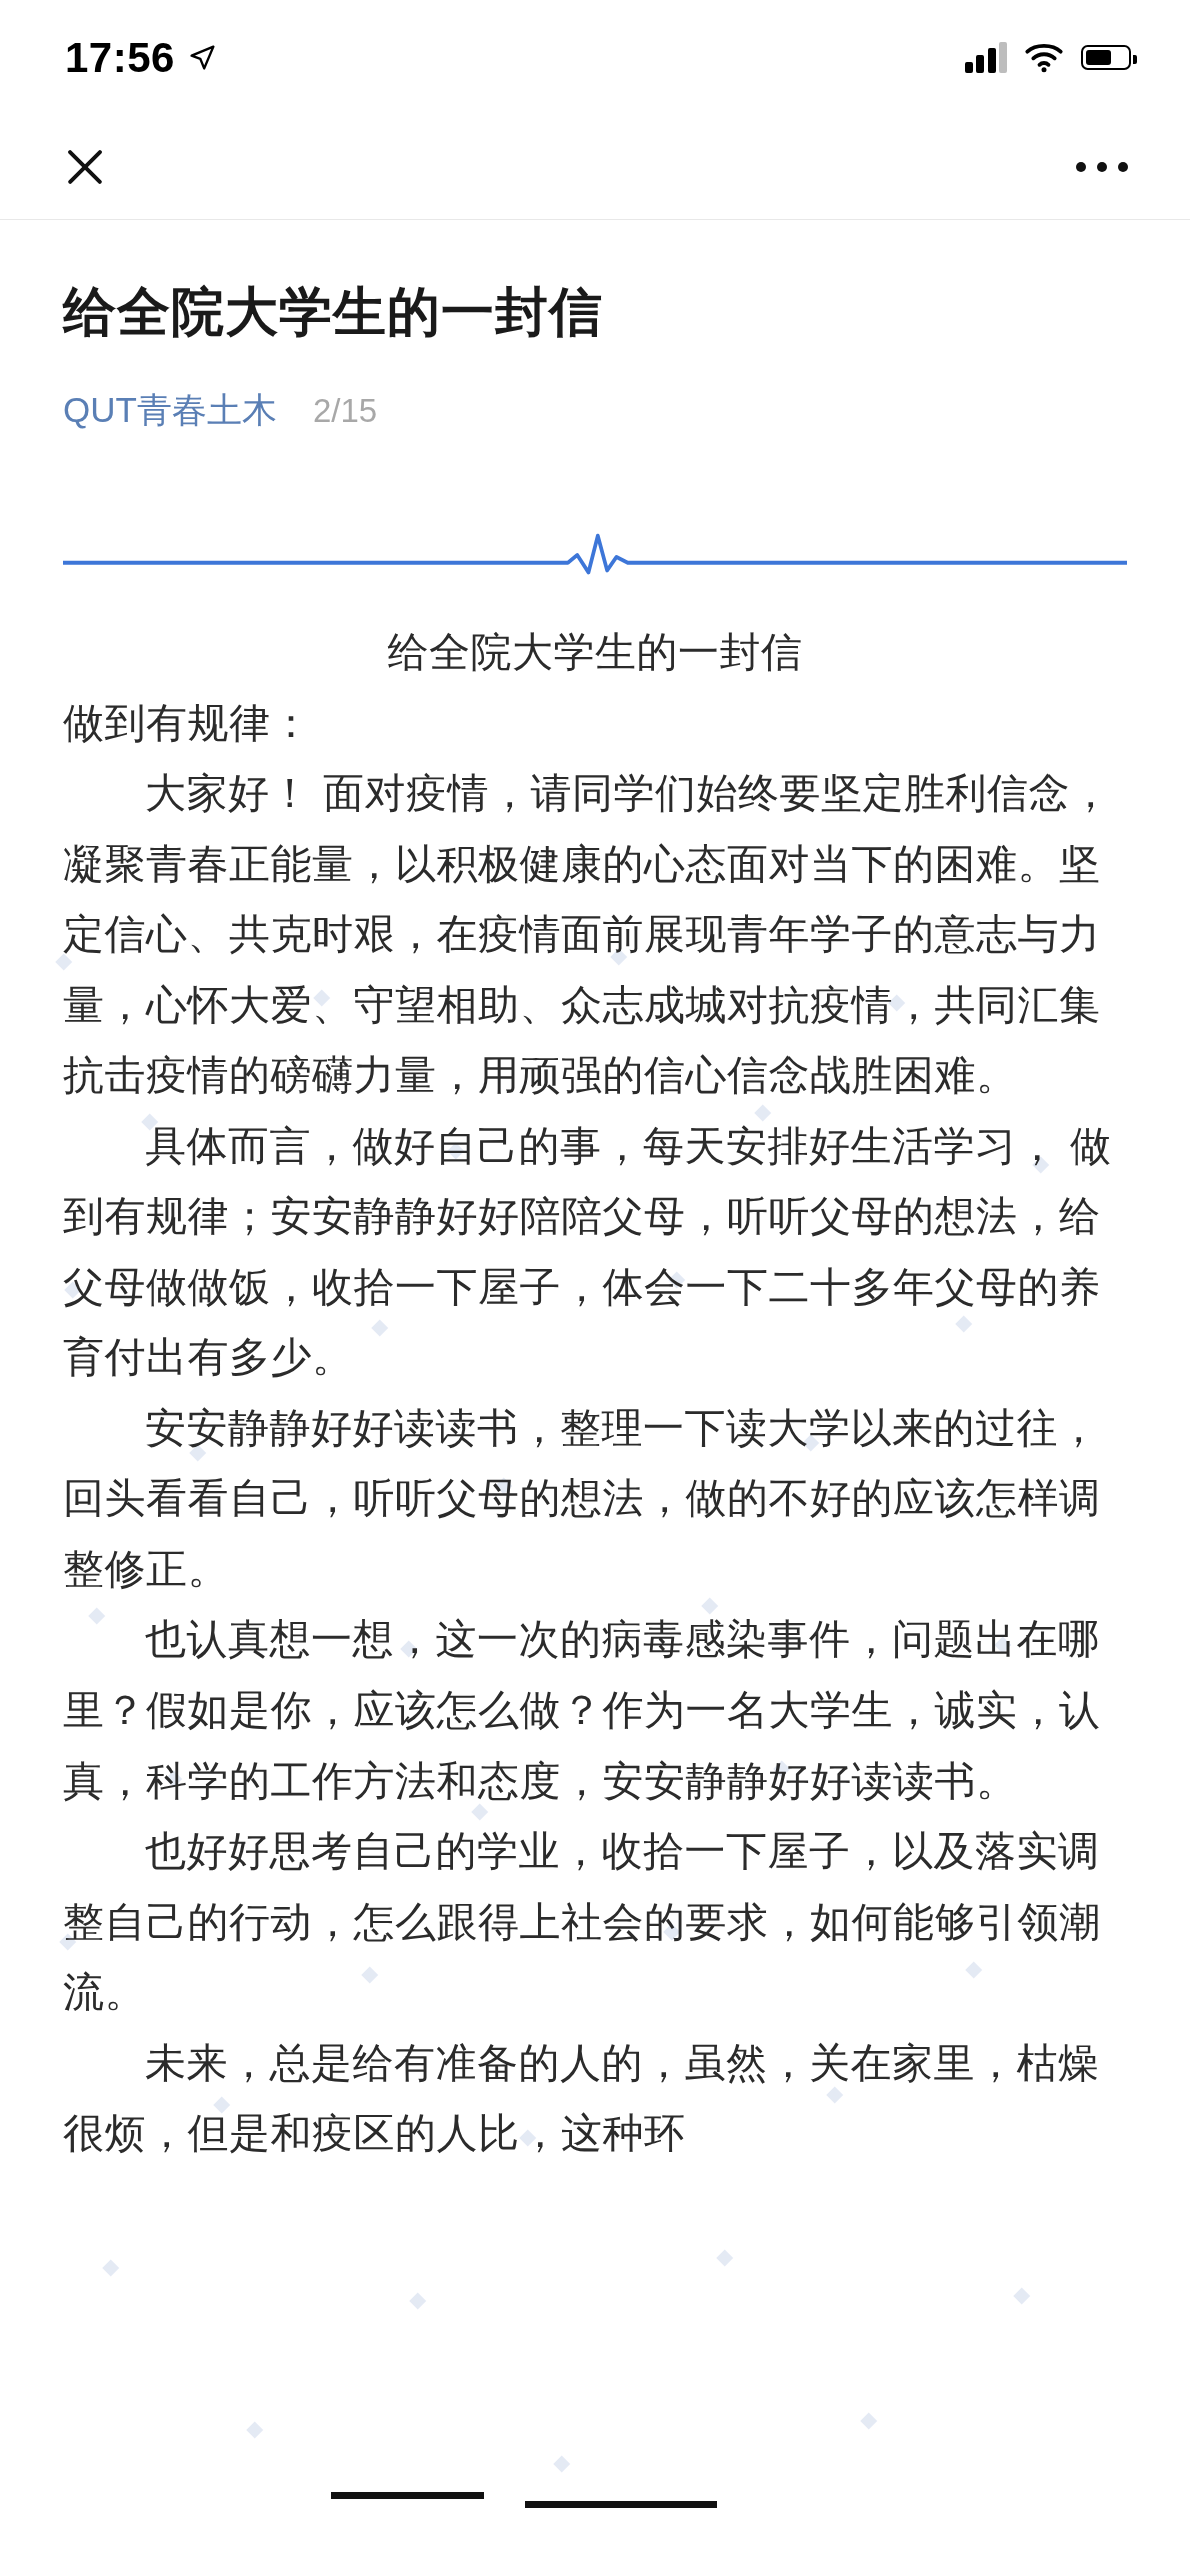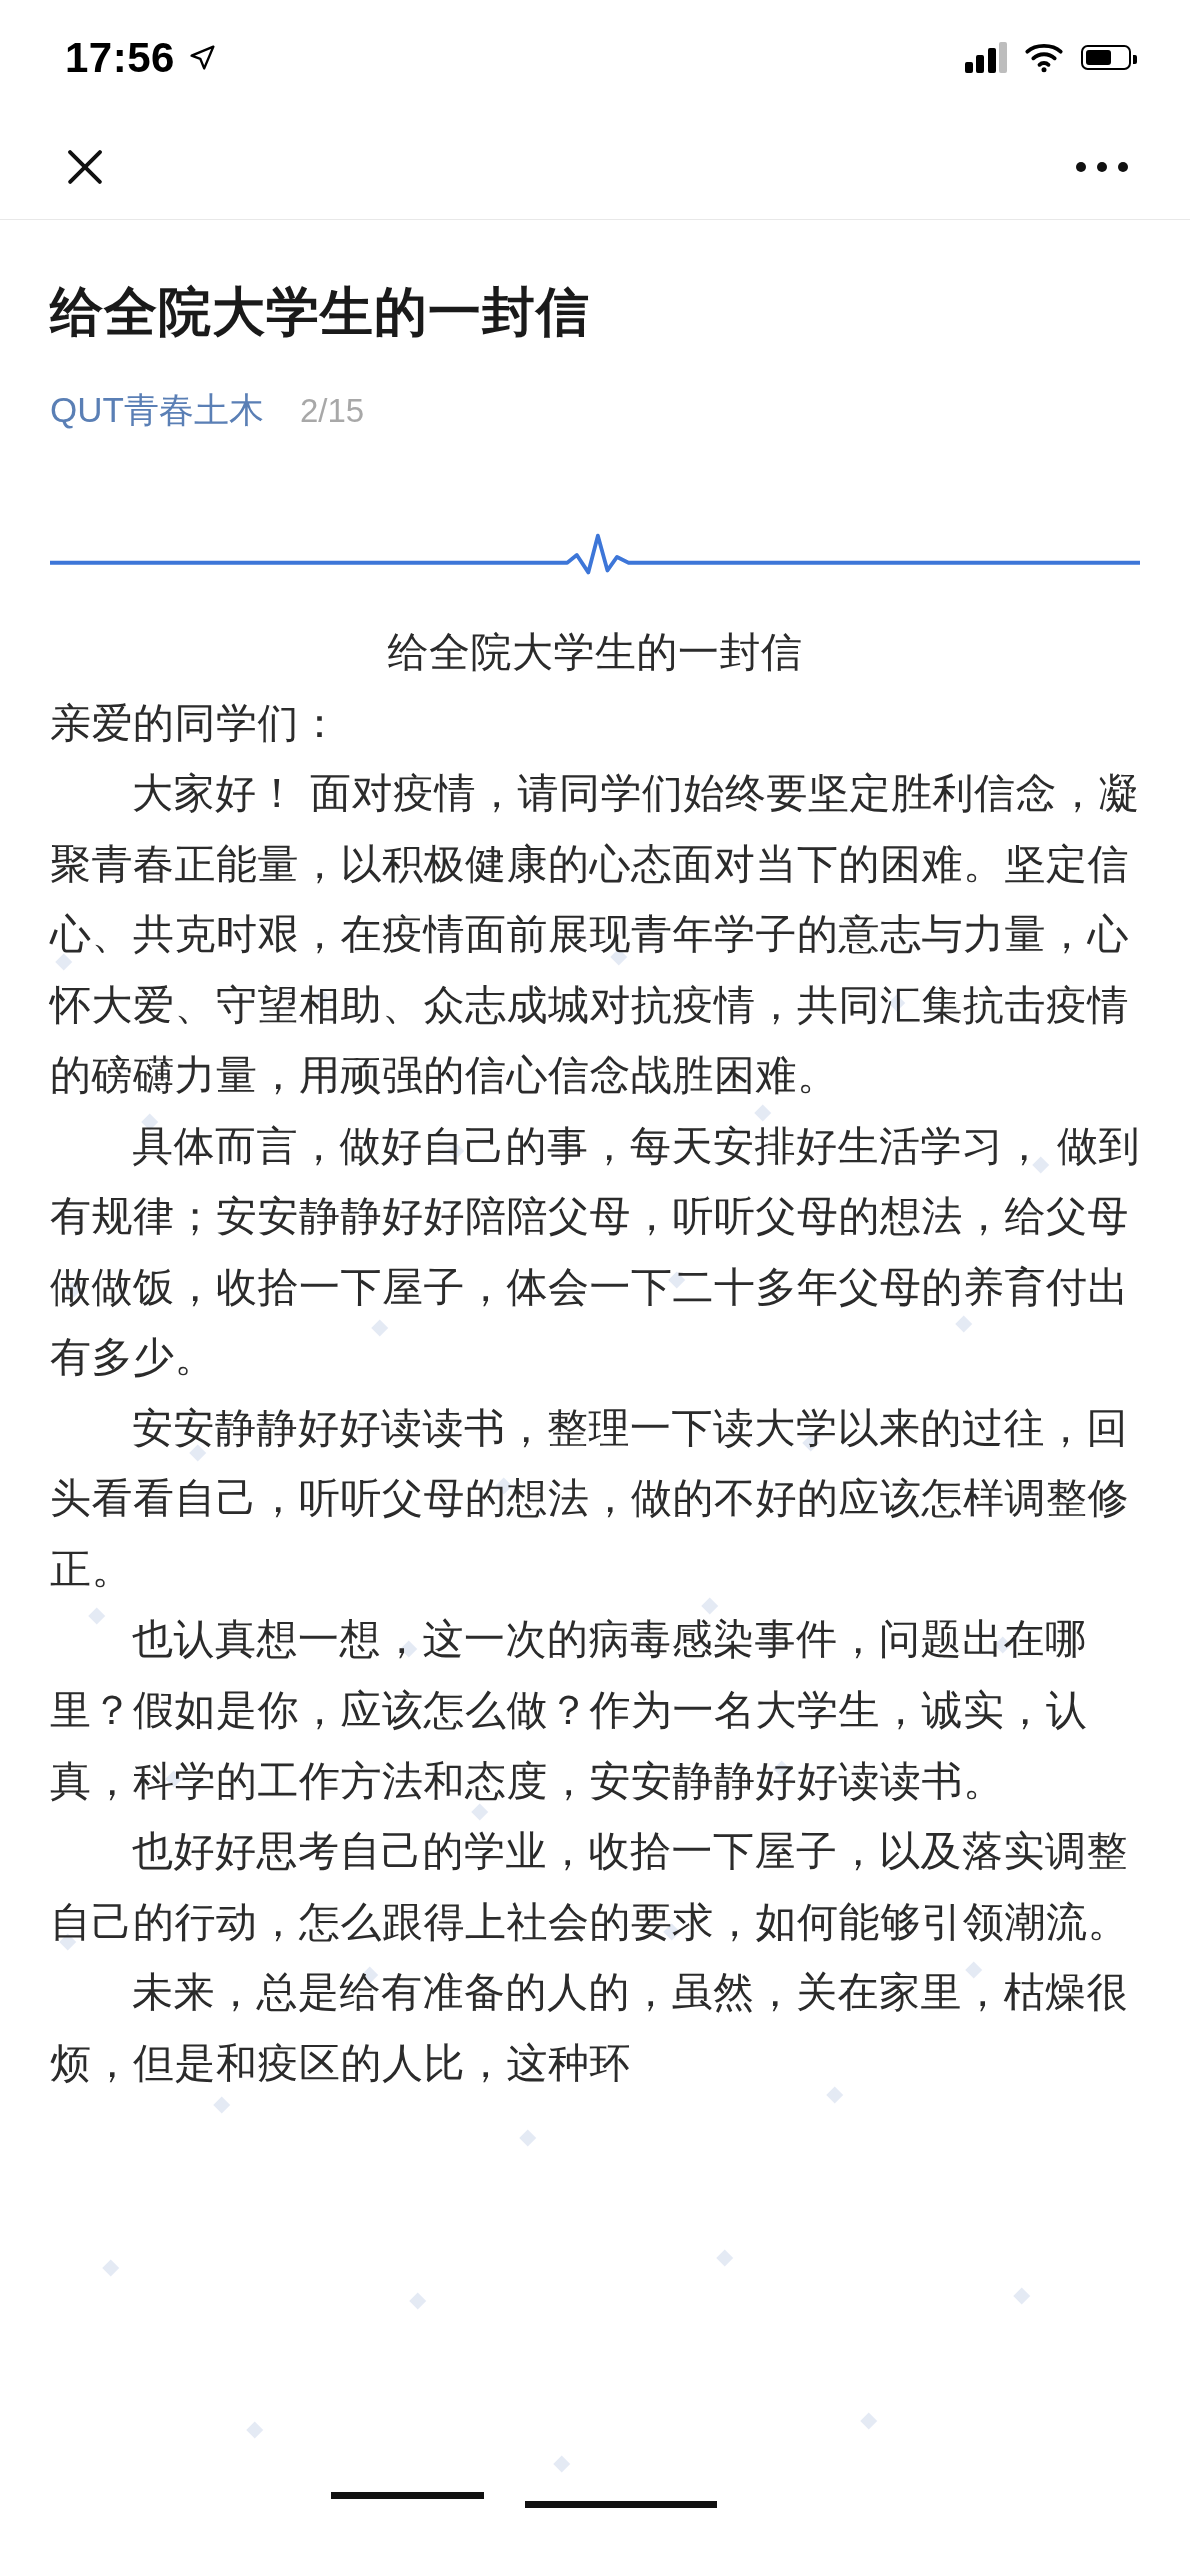--- a/index.html
+++ b/index.html
@@ -128,21 +128,21 @@
   .nav-more span {
     width: 10.5px;
     height: 10.5px;
     border-radius: 50%;
     background: #111;
     display: block;
   }
 
   
   .article {
-    padding: 0 50px;
+    padding: 0 63px;
   }
   .title {
     font-size: 53px;
     font-weight: 600;
     color: #1a1a1a;
     letter-spacing: 1px;
     margin-top: 59px;
     line-height: 1.25;
   }
   .meta {
@@ -268,21 +268,21 @@
     </div>
 
     <div class="divider-wrap">
       <svg viewBox="0 0 1138 60" preserveAspectRatio="none">
         <path d="M0 38 L520 38 L540 38 L550 30 L562 48 L572 10 L582 46 L592 32 L604 38 L1138 38" fill="none" stroke="#3d76d8" stroke-width="4" stroke-linejoin="round" stroke-linecap="round"></path>
       </svg>
     </div>
 
     <div class="body-text">
       <p class="center">给全院大学生的一封信</p>
-      <p class="no-indent">亲爱的同学们：</p>
+      <p class="no-indent">做到有规律：</p>
       <p>大家好！ 面对疫情，请同学们始终要坚定胜利信念，凝聚青春正能量，以积极健康的心态面对当下的困难。坚定信心、共克时艰，在疫情面前展现青年学子的意志与力量，心怀大爱、守望相助、众志成城对抗疫情，共同汇集抗击疫情的磅礴力量，用顽强的信心信念战胜困难。</p>
       <p>具体而言，做好自己的事，每天安排好生活学习， 做到有规律；安安静静好好陪陪父母，听听父母的想法，给父母做做饭，收拾一下屋子，体会一下二十多年父母的养育付出有多少。</p>
       <p>安安静静好好读读书，整理一下读大学以来的过往，回头看看自己，听听父母的想法，做的不好的应该怎样调整修正。</p>
       <p>也认真想一想，这一次的病毒感染事件，问题出在哪里？假如是你，应该怎么做？作为一名大学生，诚实，认真，科学的工作方法和态度，安安静静好好读读书。</p>
       <p>也好好思考自己的学业，收拾一下屋子，以及落实调整自己的行动，怎么跟得上社会的要求，如何能够引领潮流。</p>
       <p>未来，总是给有准备的人的，虽然，关在家里，枯燥很烦，但是和疫区的人比，这种环</p>
     </div>
   </div>
 
   <div class="watermarks">

